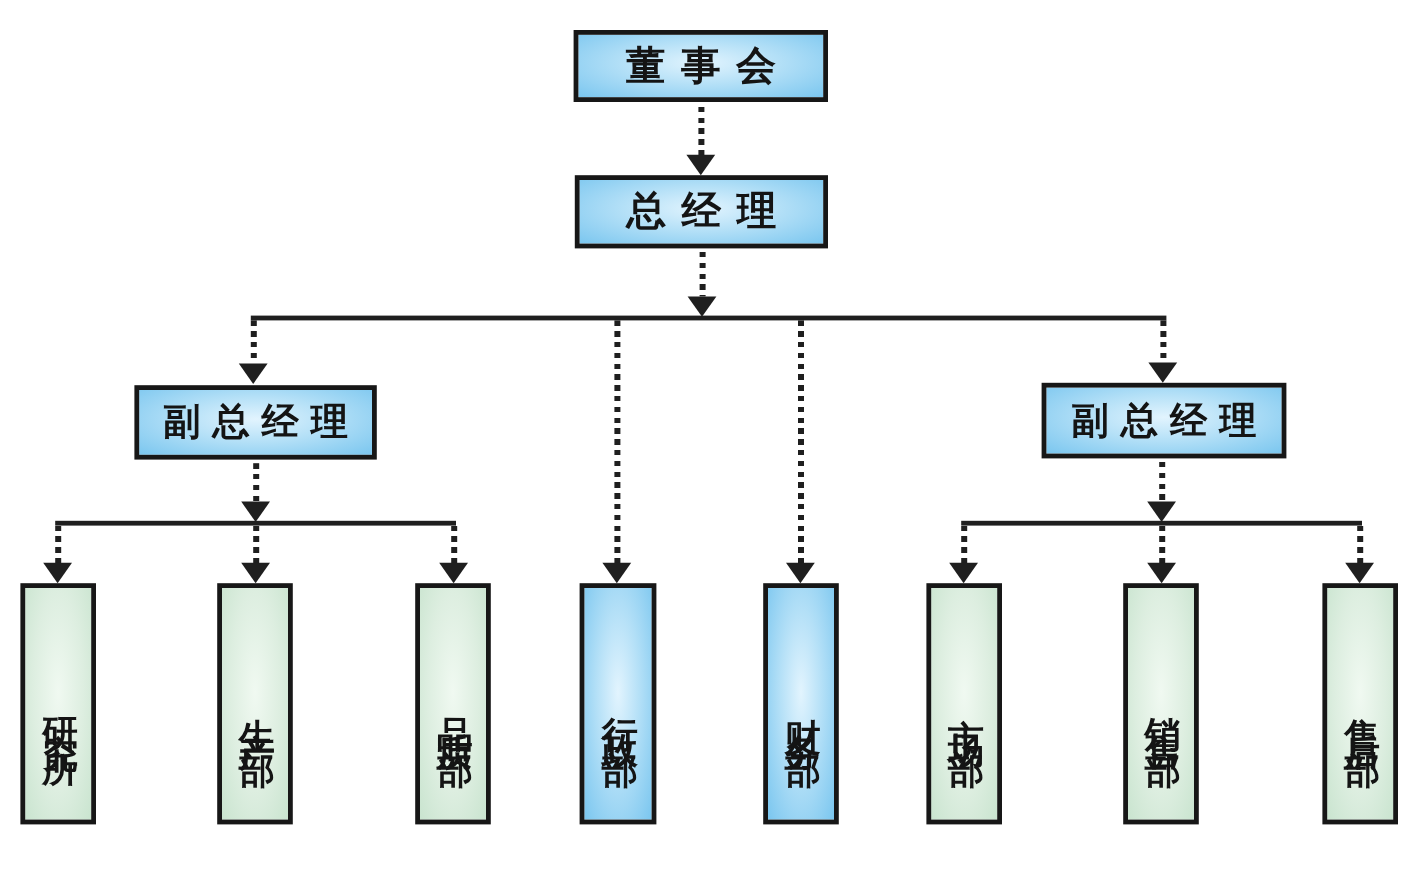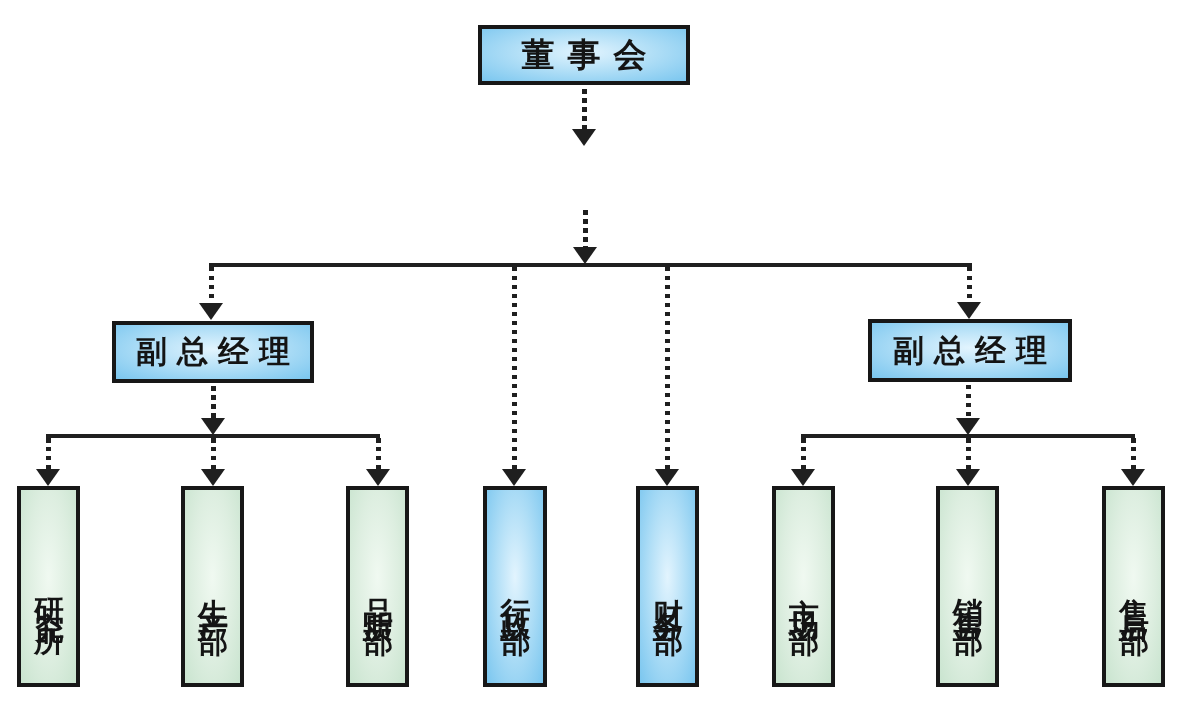--- a/index.html
+++ b/index.html
@@ -110,20 +110,23 @@
   <div class="ahead" style="left:791px; top:469px;"></div>
   <div class="vdots" style="left:966px; top:438px; height:32px;"></div>
   <div class="ahead" style="left:956px; top:469px;"></div>
   <div class="vdots" style="left:1131px; top:438px; height:32px;"></div>
   <div class="ahead" style="left:1121px; top:469px;"></div>
 
   <div class="box blue" style="left:478px; top:25px; width:212px; height:60px;justify-content:center;">
     <span class="h-label">董事会</span>
   </div>
 
+  <div class="box blue" style="left:479px; top:146px; width:211px; height:61px;">
+    <span class="h-label">总经理</span>
+  </div>
 
   <div class="box blue" style="left:112px; top:321px; width:202px; height:62px;">
     <span class="h-label" style="font-size:31px; letter-spacing:10px; margin-right:-10px;">副总经理</span>
   </div>
   <div class="box blue" style="left:868px; top:319px; width:204px; height:63px;">
     <span class="h-label" style="font-size:31px; letter-spacing:10px; margin-right:-10px;">副总经理</span>
   </div>
 
   <div class="box green" style="left:17px; top:486px; width:63px; height:201px;">
     <span class="v-label">研究所</span>

